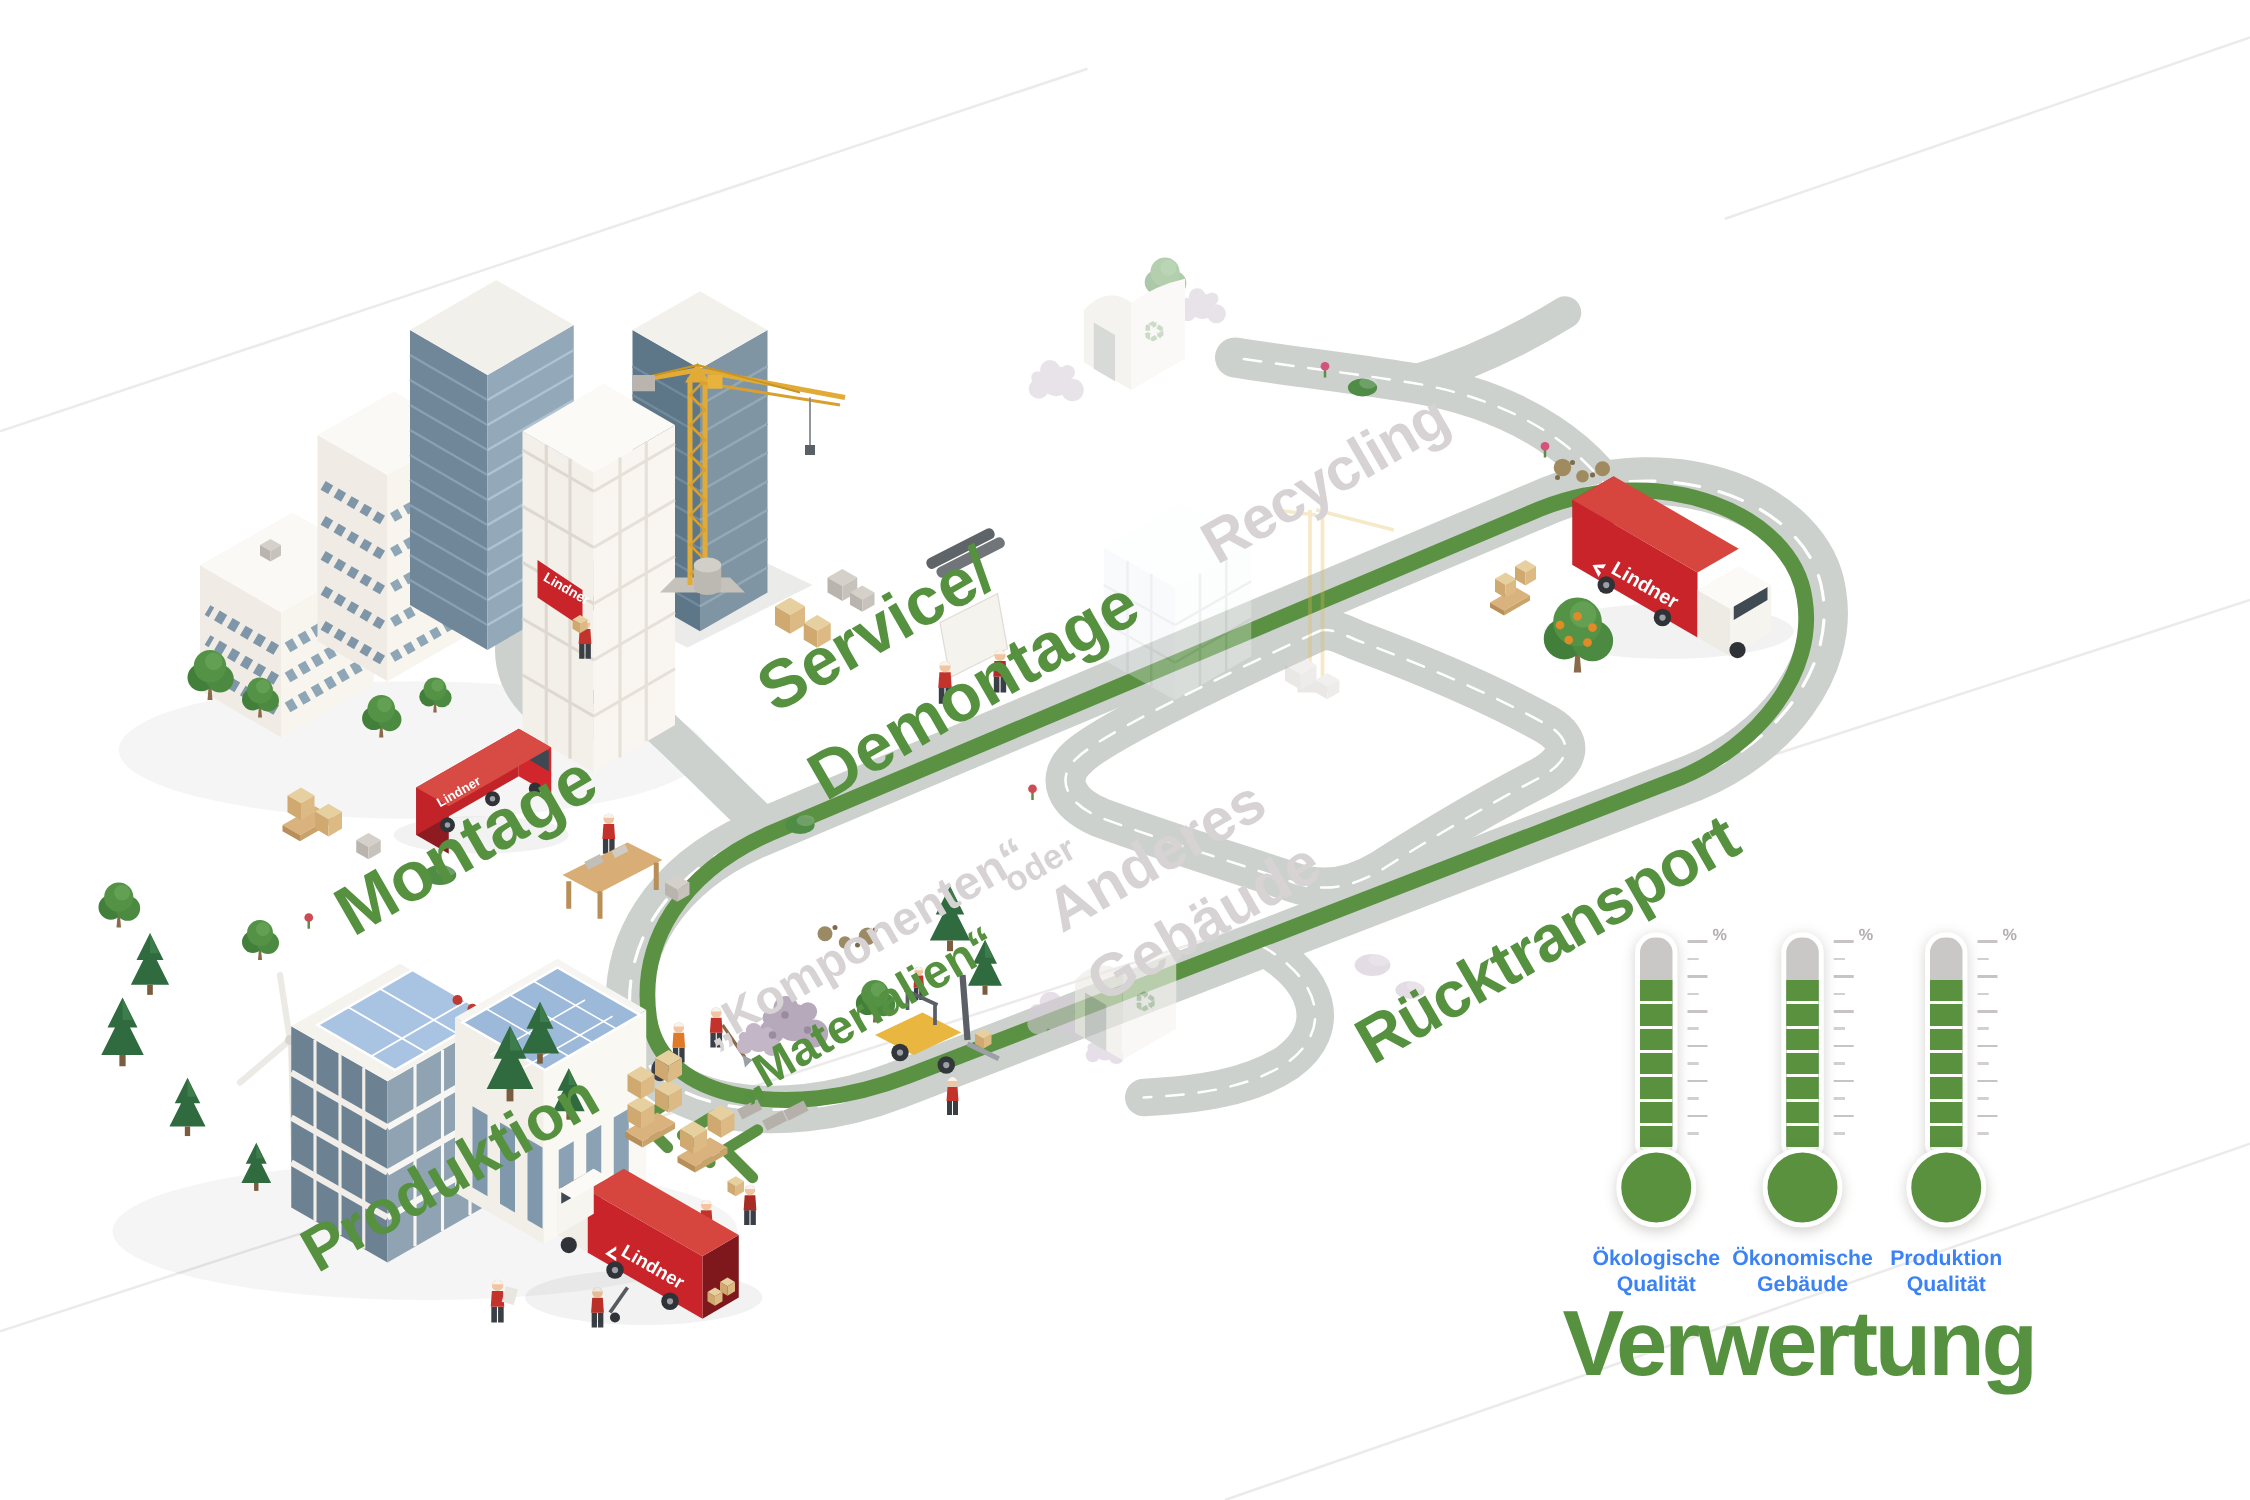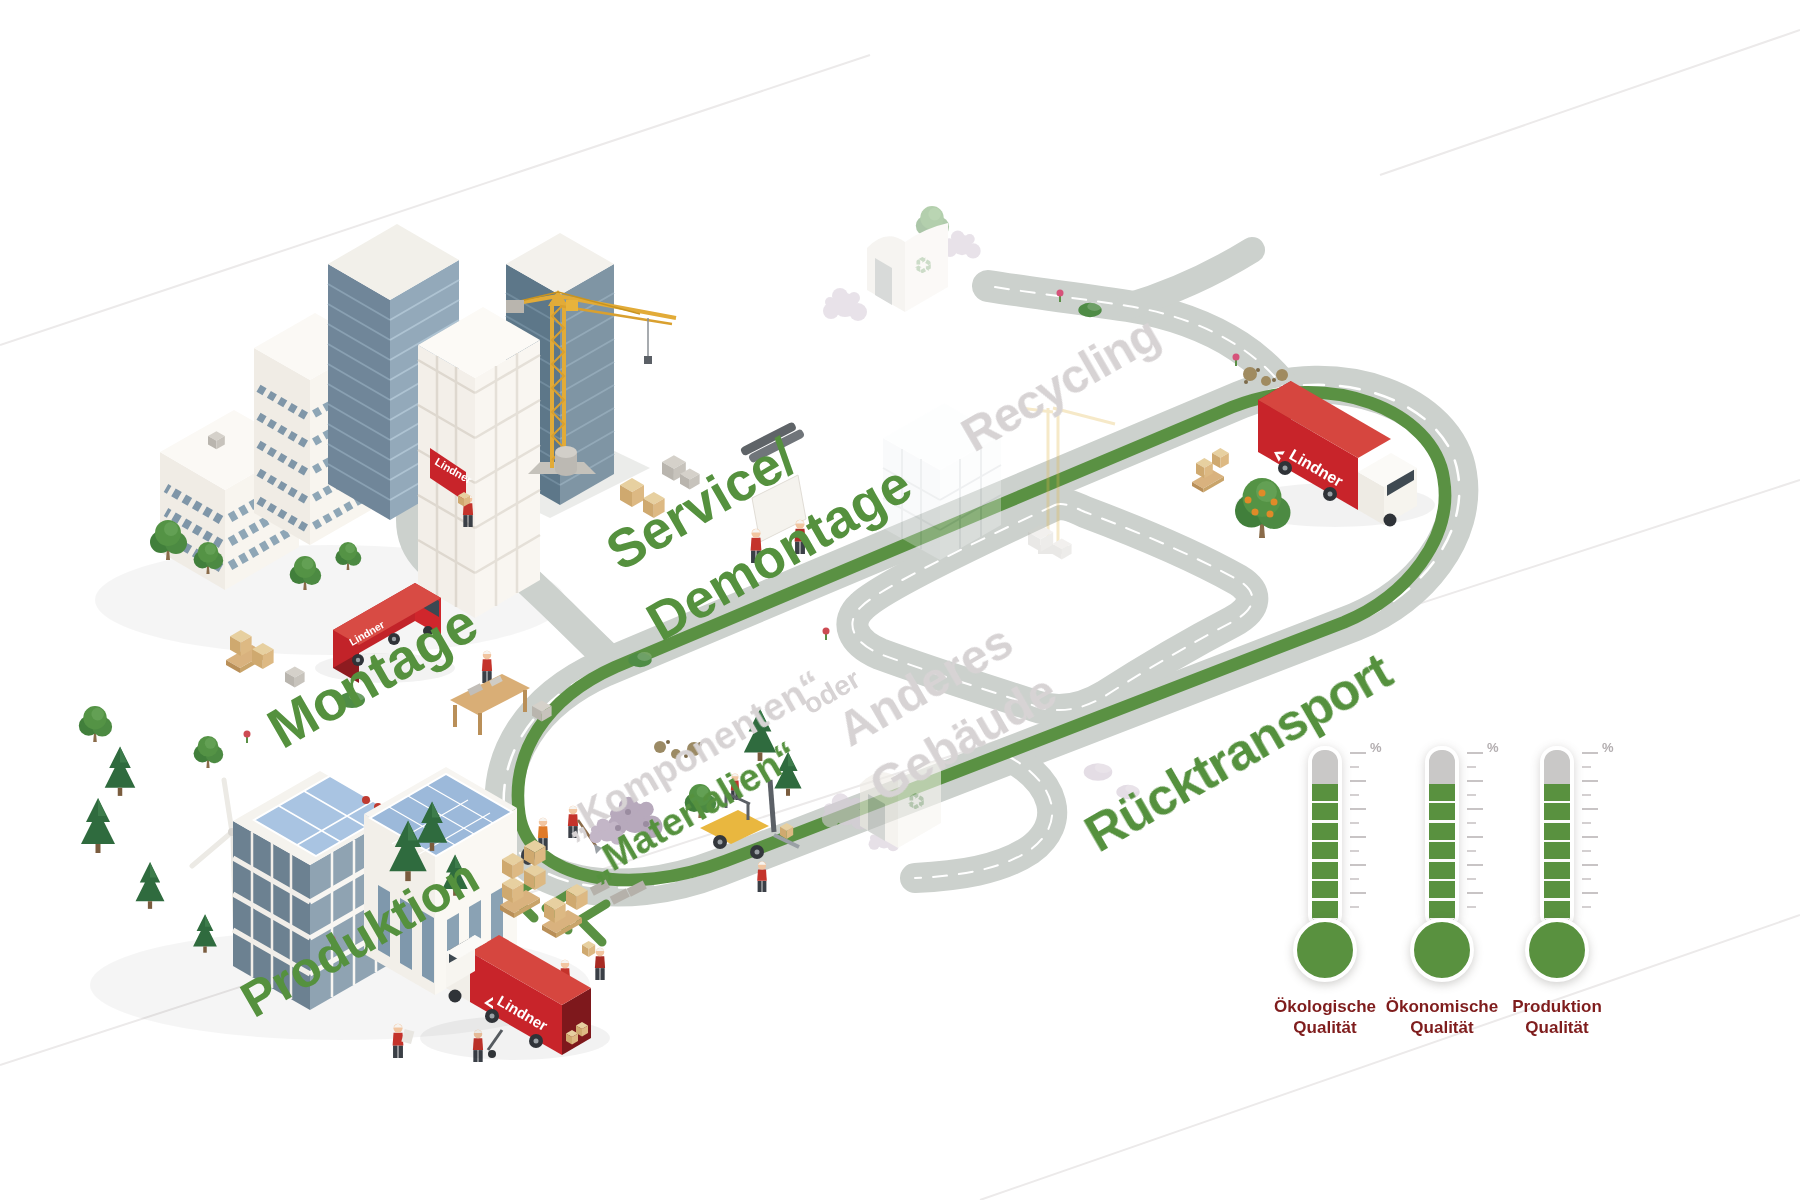--- a/index.html
+++ b/index.html
@@ -23,21 +23,21 @@
   .therm-bulb{position:absolute;left:43px;top:178px;width:64px;height:64px;box-sizing:border-box;
               border-radius:50%;background:#59913f;border:4px solid #fff;
               box-shadow:0 3px 10px rgba(90,85,80,.28);}
   .therm-ticks{position:absolute;left:100px;top:12px;width:16px;height:166px;}
   .therm-ticks .tl{position:absolute;left:0;top:0;right:0;bottom:0;
       background:repeating-linear-gradient(to bottom,#c8c4c5 0 2px,transparent 2px 28px);}
   .therm-ticks .ts{position:absolute;left:0;top:14px;width:9px;bottom:0;
       background:repeating-linear-gradient(to bottom,#d4d0d1 0 2px,transparent 2px 28px);}
   .therm-unit{position:absolute;left:120px;top:0;font-size:13px;font-weight:bold;color:#b3aeb0;}
   .therm-label{position:absolute;top:256px;left:0;right:0;text-align:center;font-weight:bold;
-               font-size:17px;line-height:1.25;color:#7f1d1d;}
+               font-size:17px;line-height:1.25;color:#3b82f6;}
   .footer-title{position:absolute;left:1250px;top:1032px;font-size:74px;font-weight:bold;
                 letter-spacing:-2.5px;color:#55913e;}
 </style>
 </head>
 <body>
 
 <div class="canvas">
 
 <svg class="scene" width="1800" height="1200" viewBox="0 0 1800 1200">
   <defs>
@@ -530,30 +530,31 @@
 <div class="therm" style="left:1367px;top:740px;">
   <div class="therm-unit">%</div>
   <div class="therm-ticks">
         <div class="tl"></div>
         <div class="ts"></div>
       </div>
   <div class="therm-tube">
     <div class="therm-fill" style="height: 80%;"></div>
   </div>
   <div class="therm-bulb"></div>
-  <div class="therm-label">Ökonomische Qualität</div>
+  <div class="therm-label">Ökonomische Gebäude</div>
 </div>
 
 <div class="therm" style="left:1482px;top:740px;">
   <div class="therm-unit">%</div>
   <div class="therm-ticks">
         <div class="tl"></div>
         <div class="ts"></div>
       </div>
   <div class="therm-tube">
     <div class="therm-fill" style="height: 80%;"></div>
   </div>
   <div class="therm-bulb"></div>
   <div class="therm-label">Produktion Qualität</div>
 </div>
 
+<div class="footer-title">Verwertung</div>
 
 </div>
 
 </body></html>

